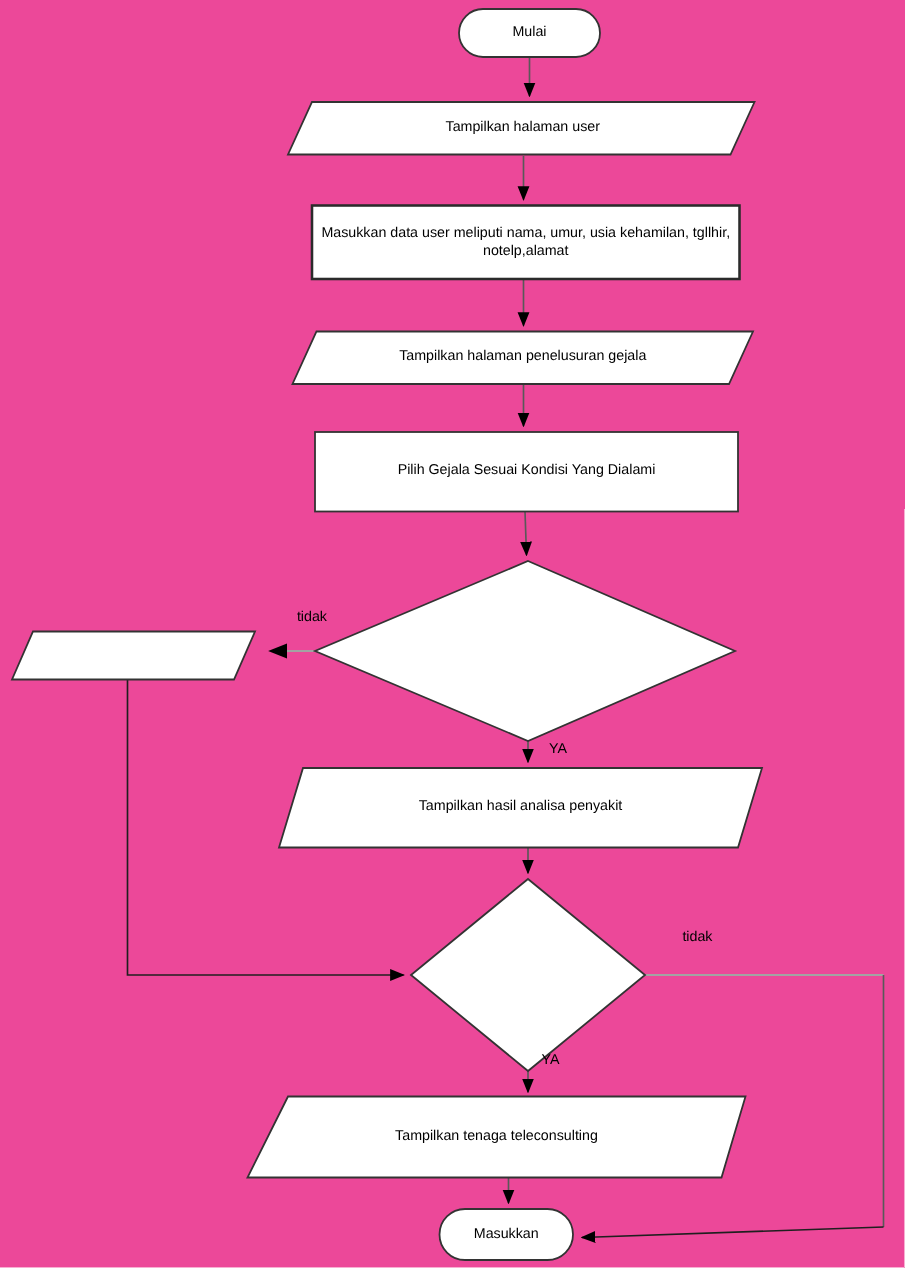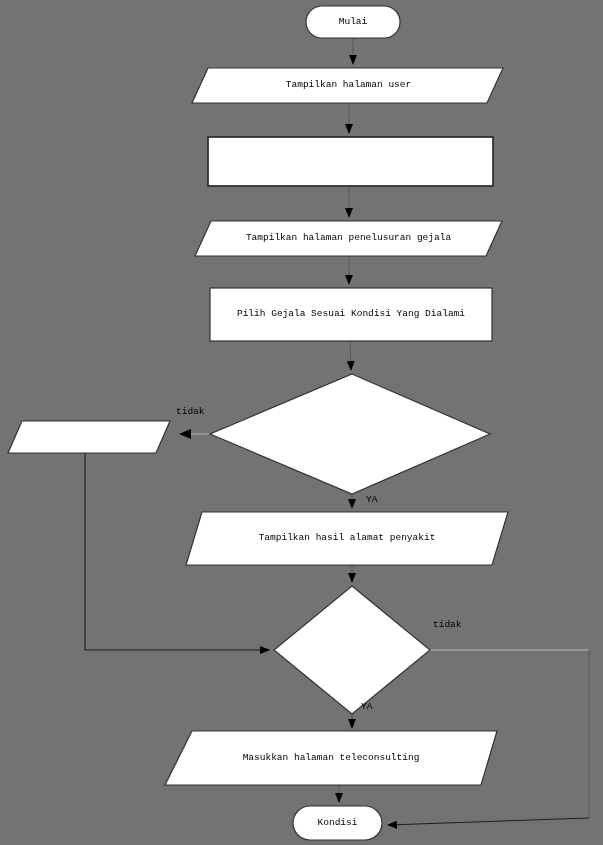--- a/index.html
+++ b/index.html
@@ -1,41 +1,41 @@
 <!DOCTYPE html>
 <html><head>
 <meta charset="utf-8">
 <style>
   html, body { margin: 0; padding: 0; background: #ffffff; }
   .canvas {
     position: relative;
     width: 603px;
     height: 845px;
-    background: #737373;
-    font-family: Liberation Mono, monospace;
+    background: #ec4899;
+    font-family: Liberation Sans, sans-serif;
     overflow: hidden;
   }
   .canvas svg { position: absolute; left: 0; top: 0; }
   .labels { position: absolute; left: 0; top: 0; width: 603px; height: 845px; }
   .lbl {
     position: absolute;
     display: flex;
     align-items: center;
     justify-content: center;
     text-align: center;
     font-size: 9.5px;
     line-height: 1.3;
     color: #000000;
     white-space: pre-line;
   }
   .edge-lbl {
     position: absolute;
     font-size: 9.5px;
     color: #000000;
-    text-align: left;
+    text-align: right;
   }
   .shape { fill: #ffffff; stroke: #333333; stroke-width: 1.2; }
   .shape-thick { fill: #ffffff; stroke: #2b2b2b; stroke-width: 1.7; }
   .conn { fill: none; stroke: #595959; stroke-width: 1.1; }
   .conn-dark { fill: none; stroke: #1f1f1f; stroke-width: 1.1; }
   .conn-light { fill: none; stroke: #a3a3a3; stroke-width: 1.4; }
 </style>
 </head>
 <body>
 
@@ -72,25 +72,27 @@
     <polygon class="shape" points="22,421 170,421 156,453 8,453"></polygon>
     <polygon class="shape" points="202,512 508,512 492,565 186,565"></polygon>
     <polygon class="shape" points="352,586 430,650 352,714 274,650"></polygon>
     <polygon class="shape" points="192,731 497,731 481,785 165,785"></polygon>
     <rect class="shape" x="293" y="806" width="89" height="34" rx="17" ry="17"></rect>
   </svg>
 
   <div class="labels">
     <div class="lbl" style="left:306px; top:6px; width:94px; height:32px;">Mulai</div>
     <div class="lbl" style="left:192px; top:68px; width:313px; height:35px;">Tampilkan halaman user</div>
+    <div class="lbl" style="left:211px; top:138px; width:279px; height:48px;">Masukkan data user meliputi nama, umur, usia kehamilan, tgllhir,
+notelp,alamat</div>
     <div class="lbl" style="left:197px; top:221px; width:303px; height:35px;">Tampilkan halaman penelusuran gejala</div>
     <div class="lbl" style="left:210px; top:288px; width:282px; height:53px;">Pilih Gejala Sesuai Kondisi Yang Dialami</div>
-    <div class="lbl" style="left:188px; top:512px; width:318px; height:53px;">Tampilkan hasil alamat penyakit</div>
-    <div class="lbl" style="left:167px; top:731px; width:328px; height:54px;">Masukkan halaman teleconsulting</div>
-    <div class="lbl" style="left:293px; top:806px; width:89px; height:34px;">Kondisi</div>
+    <div class="lbl" style="left:188px; top:512px; width:318px; height:53px;">Tampilkan hasil analisa penyakit</div>
+    <div class="lbl" style="left:167px; top:731px; width:328px; height:54px;">Tampilkan tenaga teleconsulting</div>
+    <div class="lbl" style="left:293px; top:806px; width:89px; height:34px;">Masukkan</div>
 
     <div class="edge-lbl" style="left:176px; top:406px; width:42px;">tidak</div>
     <div class="edge-lbl" style="left:366px; top:494px; width:30px; text-align:left;">YA</div>
     <div class="edge-lbl" style="left:433px; top:619px; width:42px;">tidak</div>
     <div class="edge-lbl" style="left:361px; top:701px; width:30px; text-align:left;">YA</div>
   </div>
 
 </div>
 
 </body></html>

